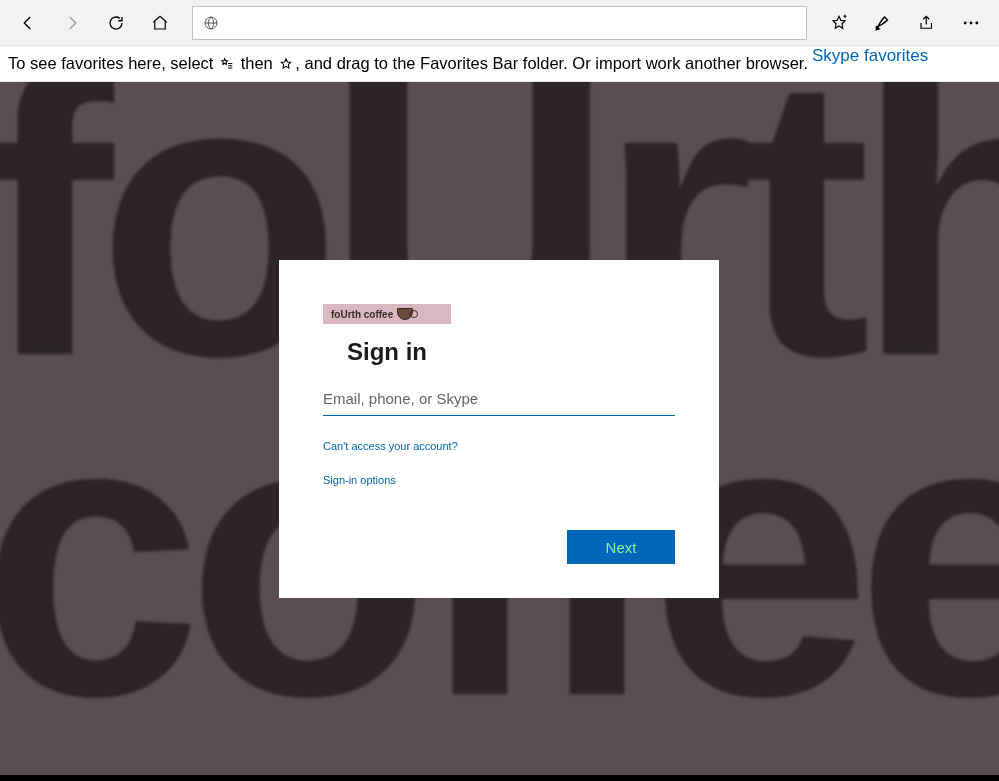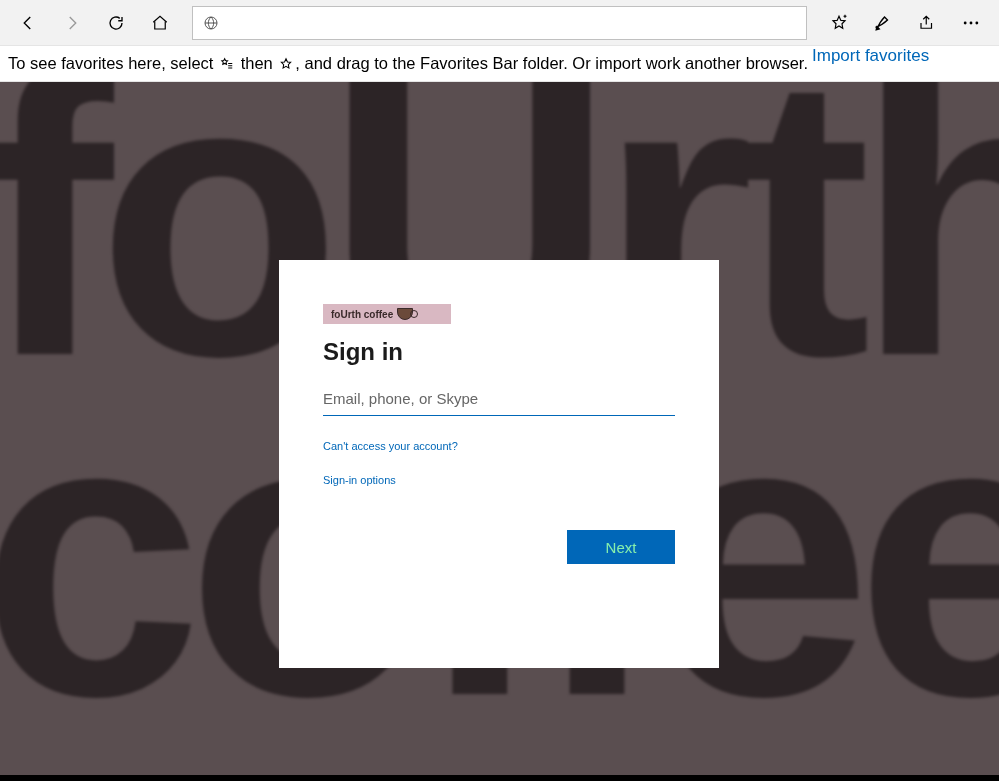--- a/index.html
+++ b/index.html
@@ -24,25 +24,25 @@
     .import-link { color: #0067b8; cursor: pointer; margin-left: 4px; font-size: 17px; }
 
     
     .content { position: relative; width: 100%; height: 699px; overflow: hidden; background: #000; }
     .bg-overlay { position: absolute; inset: 0; background: #5a4e50; }
     .bg-logo { position: absolute; font-family: Arial Black, Arial, sans-serif; font-weight: 900; color: #2c2426; line-height: 0.82; letter-spacing: -0.04em; user-select: none; filter: blur(1.5px); pointer-events:none; }
     .word1 { top: -30px; left: -20px; font-size: 400px; }
     .word2 { top: 310px; left: -20px; font-size: 400px; }
 
     
-    .card { position: absolute; left: 279px; top: 178px; width: 440px; height: 408px; background: #fff; padding: 44px; }
+    .card { position: absolute; left: 279px; top: 178px; width: 440px; height: 338px; background: #fff; padding: 44px; }
     .brand { width: 128px; height: 20px; background: #d9b8c2; display:flex; align-items:center; padding-left:8px; margin-bottom: 14px; font-size: 10px; font-weight: bold; color: #3a2a2a; }
     .brand .cup { width: 16px; height: 12px; border-radius: 0 0 8px 8px; background: #6b4a3a; border: 1px solid #3a2a2a; margin-left: 4px; position: relative; }
     .brand .cup::after { content:''; position:absolute; right:-6px; top:1px; width:6px; height:6px; border:1.5px solid #3a2a2a; border-radius:50%; }
-    .card h1 { font-size: 24px; font-weight: 600; margin-bottom: 18px; color: #1b1b1b; }
+    .card h1 { font-size: 24px; font-weight: 600; margin-bottom: 18px; color: #1b1b1b; margin-left: 24px; }
     .login-input { width: 352px; border: none; border-bottom: 1px solid #0067b8; font-size: 15px; padding: 6px 0 8px 0; outline: none; margin-bottom: 20px; }
     .login-input::placeholder { color: #666; }
     .help-link { font-size: 11px; color: #0067b8; cursor: pointer; margin-bottom: 18px; display: inline-block; }
     .btn-row { display: flex; justify-content: flex-end; margin-top: 26px; }
     .next-btn { width: 108px; height: 34px; background: #0067b8; color: #86efac; border: none; font-size: 15px; cursor: pointer; }
 
     
     .bottom { position: absolute; left: 0; bottom: 0; width: 100%; height: 6px; background: #000; }
   </style>
 </head>
@@ -117,21 +117,21 @@
     <svg viewBox="0 0 24 24" fill="none" stroke="currentColor" stroke-width="1.8">
         <path d="M8 3l1.5 3L13 6.5 10.5 9l.7 3.5L8 11l-3.2 1.5L5.5 9 3 6.5 6.5 6 8 3z"></path>
         <path d="M14 19h7M14 15h7M14 11h7"></path>
       </svg>
     &nbsp;<span>then</span>&nbsp;
     <svg viewBox="0 0 24 24" fill="none" stroke="currentColor" stroke-width="1.8">
         <path d="M12 3l2.5 5.5L20 9l-4 4 1 6-5-3-5 3 1-6-4-4 5.5-.5L12 3z"></path>
       </svg>
     <span>, and drag to the Favorites Bar folder. Or import work another browser.</span>
   </span>
-  <a class="import-link">Import favorites</a>
+  <a class="import-link">Skype favorites</a>
 </div>
 
 <div class="content">
   <div class="bg-overlay"></div>
   <div class="bg-logo word1">foUrth</div>
   <div class="bg-logo word2">coffee</div>
 
   <div class="card">
     <div class="brand">
       <span>foUrth coffee</span>

